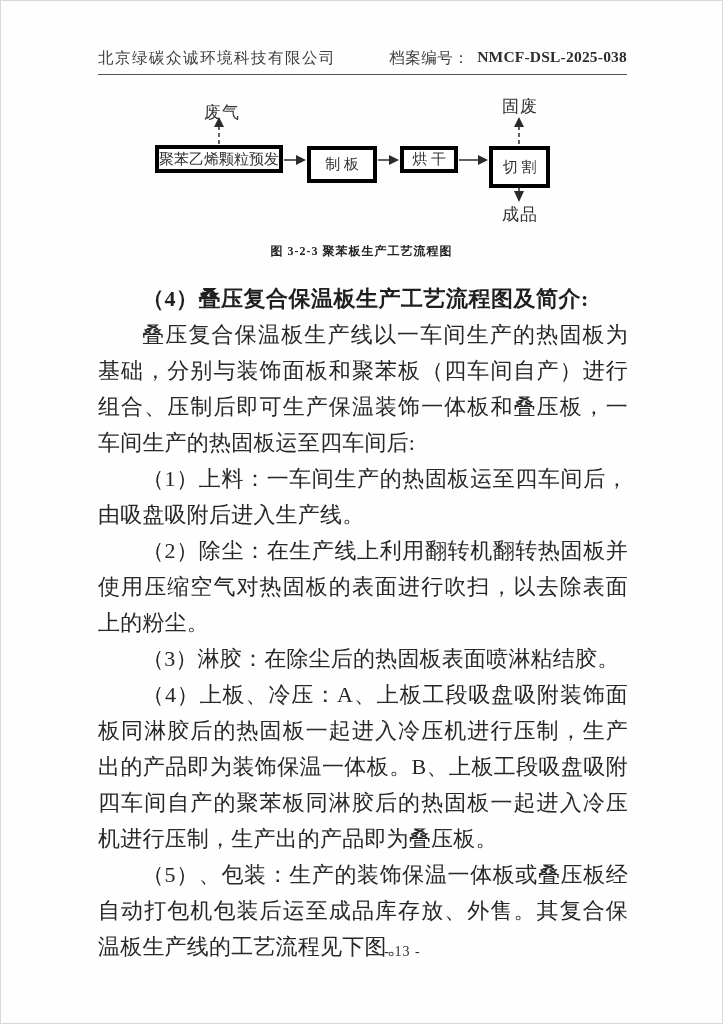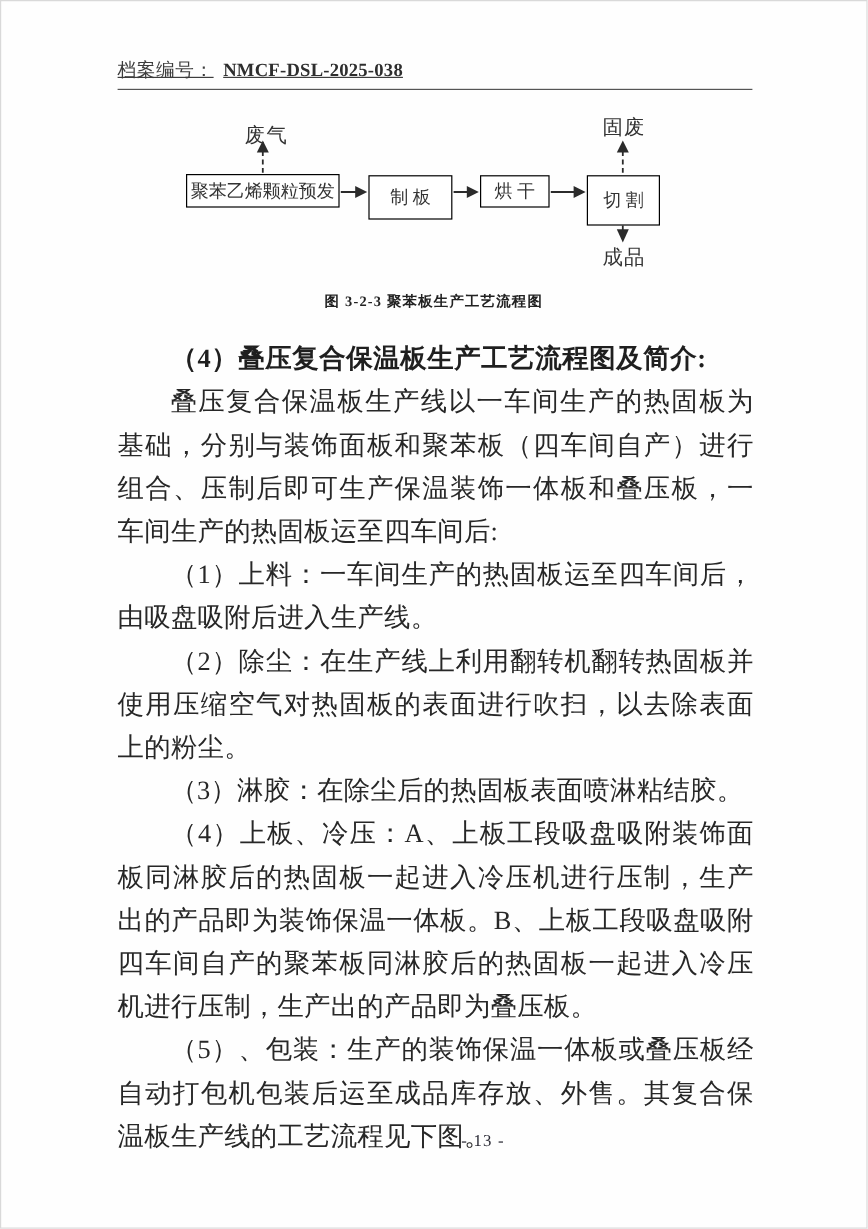--- a/index.html
+++ b/index.html
@@ -29,24 +29,23 @@
     justify-content: space-between;
     align-items: baseline;
     border-bottom: 1.5px solid #555;
     padding-bottom: 5px;
     font-size: 15.5px;
     color: #3d3d3d;
     letter-spacing: 1.5px;
   }
   .header .archive {
     display: flex;
-    align-items: center;
+    align-items: flex-start;
     gap: 8px;
     letter-spacing: 0.5px;
-    text-decoration: underline;
   }
   .header .archive-number {
     font-weight: 600;
     letter-spacing: 0.2px;
     color: #2e2e2e;
   }
 
   
   .flowchart {
     position: absolute;
@@ -55,21 +54,21 @@
     width: 723px;
     height: 135px;
   }
   .flowchart svg {
     position: absolute;
     top: 0; left: 0;
     width: 723px; height: 135px;
   }
   .fc-box {
     position: absolute;
-    border: 1px solid #000000;
+    border: 4px solid #000000;
     background: #fff;
     display: flex;
     align-items: center;
     justify-content: center;
     font-size: 15px;
     color: #333;
     white-space: nowrap;
     box-sizing: border-box;
   }
   .fc-label {
@@ -127,20 +126,21 @@
     letter-spacing: 1px;
     padding-left: 41px;
   }
 </style>
 </head>
 <body>
 
 <div class="page">
 
   <div class="header">
+    <span class="company">北京绿碳众诚环境科技有限公司</span>
     <span class="archive">
       <span>档案编号：</span>
       <span class="archive-number">NMCF-DSL-2025-038</span>
     </span>
   </div>
 
   <div class="flowchart">
     <svg viewBox="0 0 723 135">
 
       <g>

